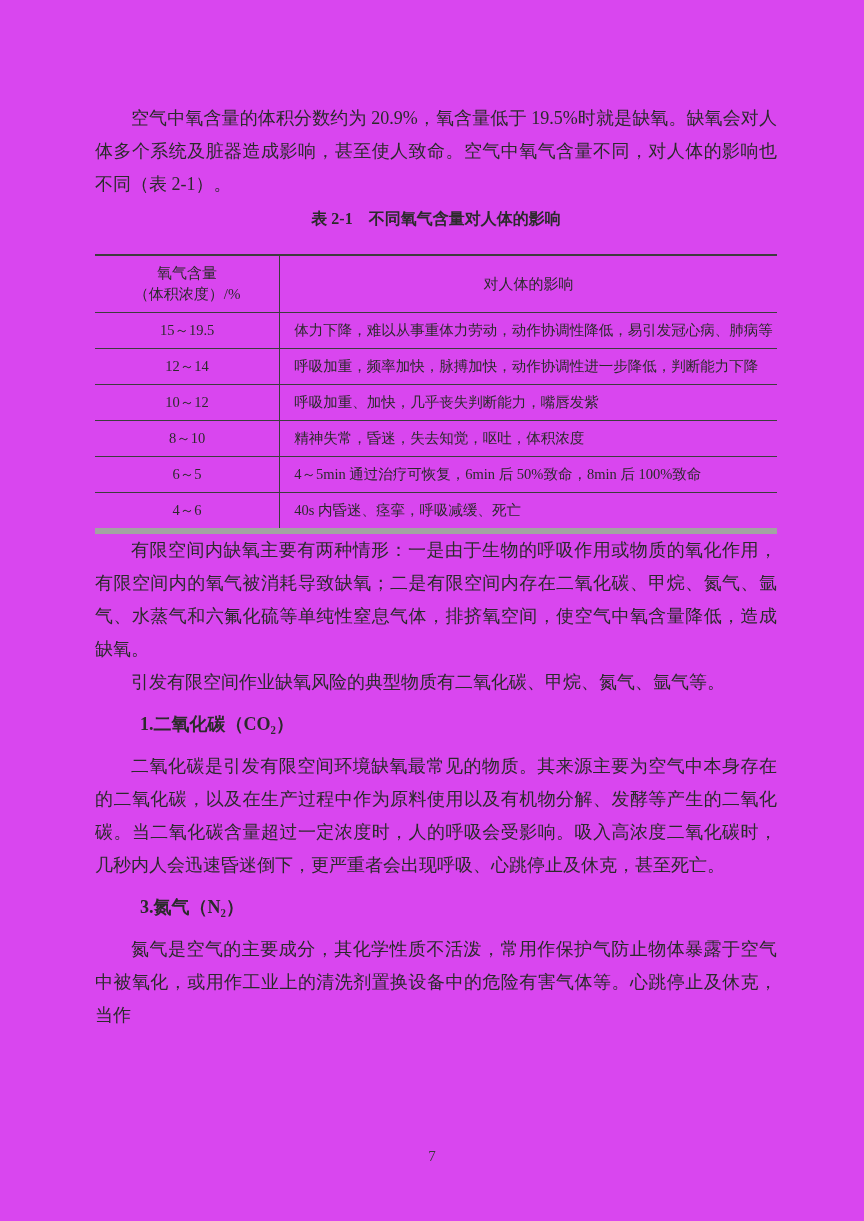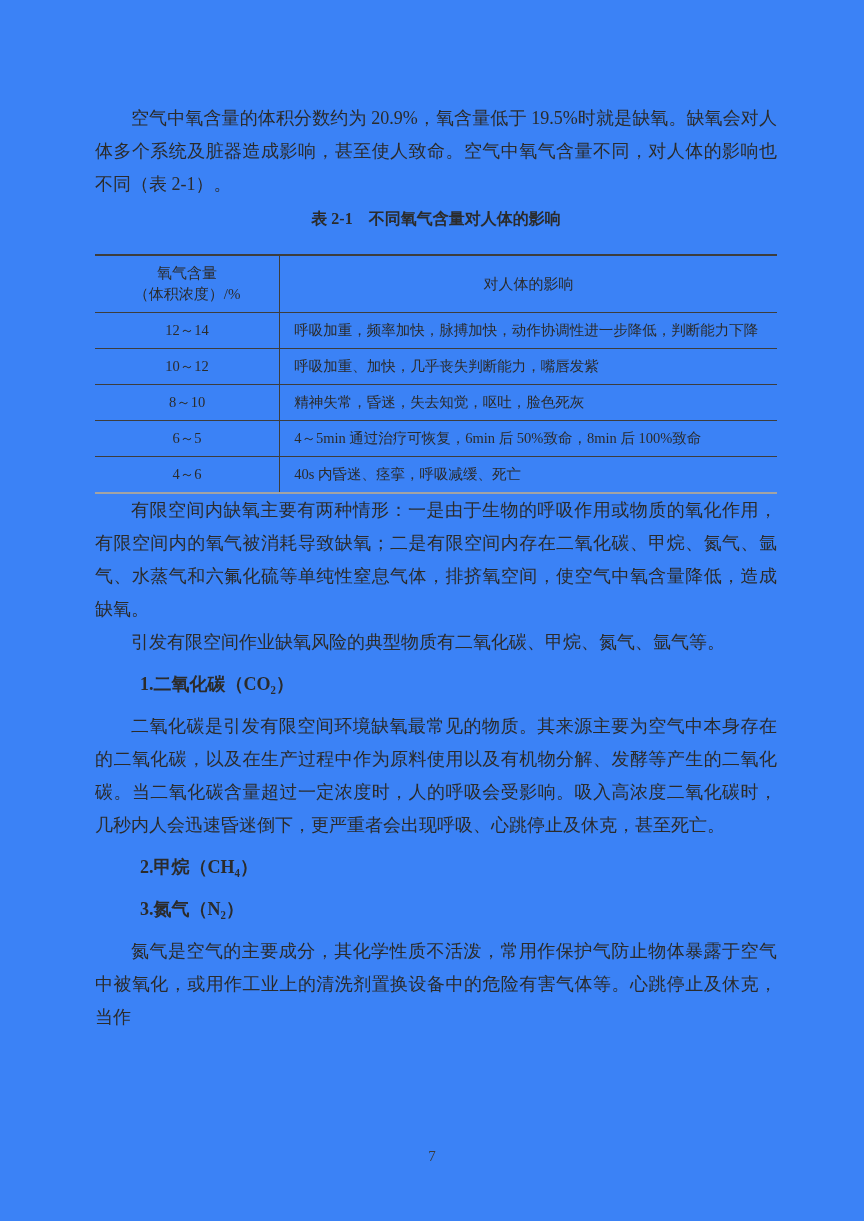--- a/index.html
+++ b/index.html
@@ -2,21 +2,21 @@
 <html><head>
 <meta charset="utf-8">
 <style>
   html, body { margin: 0; padding: 0; }
   body { background: #f0f0f0; }
   .page {
     position: relative;
     width: 864px;
     height: 1221px;
     margin: 0 auto;
-    background: #3b82f6;
+    background: #d946ef;
     font-family: "Liberation Serif", "DejaVu Serif", serif;
     color: #2b2b2b;
     overflow: hidden;
   }
   .content {
     position: absolute;
     left: 95px;
     top: 102px;
     width: 682px;
   }
@@ -39,21 +39,21 @@
     width: 100%;
     border-collapse: collapse;
     table-layout: fixed;
   }
   .effects th, .effects td {
     border-top: 1px solid #3d3d3d;
     font-weight: normal;
     padding: 0;
   }
   .effects thead th { border-top: 2px solid #3d3d3d; }
-  .effects tbody tr:last-child td { border-bottom: 2px solid #a3a3a3; }
+  .effects tbody tr:last-child td { border-bottom: 6px solid #a3a3a3; }
   .effects .col-range {
     width: 27%;
     text-align: center;
     border-right: 1px solid #3d3d3d;
   }
   .effects thead th {
     height: 56px;
     font-size: 15px;
     line-height: 21px;
     vertical-align: middle;
@@ -99,49 +99,52 @@
     <table class="effects">
       <thead>
         <tr>
           <th class="col-range">氧气含量
 （体积浓度）/%</th>
           <th class="col-effect">对人体的影响</th>
         </tr>
       </thead>
       <tbody>
         <tr>
+          <td class="col-range">15～19.5</td>
+          <td class="col-effect">体力下降，难以从事重体力劳动，动作协调性降低，易引发冠心病、肺病等</td>
+        </tr>
+        <tr>
           <td class="col-range">12～14</td>
           <td class="col-effect">呼吸加重，频率加快，脉搏加快，动作协调性进一步降低，判断能力下降</td>
         </tr>
         <tr>
           <td class="col-range">10～12</td>
           <td class="col-effect">呼吸加重、加快，几乎丧失判断能力，嘴唇发紫</td>
         </tr>
         <tr>
           <td class="col-range">8～10</td>
-          <td class="col-effect">精神失常，昏迷，失去知觉，呕吐，脸色死灰</td>
+          <td class="col-effect">精神失常，昏迷，失去知觉，呕吐，体积浓度</td>
         </tr>
         <tr>
           <td class="col-range">6～5</td>
           <td class="col-effect">4～5min 通过治疗可恢复，6min 后 50%致命，8min 后 100%致命</td>
         </tr>
         <tr>
           <td class="col-range">4～6</td>
           <td class="col-effect">40s 内昏迷、痉挛，呼吸减缓、死亡</td>
         </tr>
       </tbody>
     </table>
 
     <p class="para">有限空间内缺氧主要有两种情形：一是由于生物的呼吸作用或物质的氧化作用，有限空间内的氧气被消耗导致缺氧；二是有限空间内存在二氧化碳、甲烷、氮气、氩气、水蒸气和六氟化硫等单纯性窒息气体，排挤氧空间，使空气中氧含量降低，造成缺氧。</p>
     <p class="para">引发有限空间作业缺氧风险的典型物质有二氧化碳、甲烷、氮气、氩气等。</p>
 
     <h3 class="sec-heading">1.二氧化碳（CO₂）</h3>
     <p class="para">二氧化碳是引发有限空间环境缺氧最常见的物质。其来源主要为空气中本身存在的二氧化碳，以及在生产过程中作为原料使用以及有机物分解、发酵等产生的二氧化碳。当二氧化碳含量超过一定浓度时，人的呼吸会受影响。吸入高浓度二氧化碳时，几秒内人会迅速昏迷倒下，更严重者会出现呼吸、心跳停止及休克，甚至死亡。</p>
 
-    <h3 class="sec-heading">2.甲烷（CH₄）</h3>
 
     <h3 class="sec-heading">3.氮气（N₂）</h3>
     <p class="para">氮气是空气的主要成分，其化学性质不活泼，常用作保护气防止物体暴露于空气中被氧化，或用作工业上的清洗剂置换设备中的危险有害气体等。心跳停止及休克，当作</p>
 
   </div>
 
   <div class="page-number">7</div>
 </div>
 
 </body></html>

